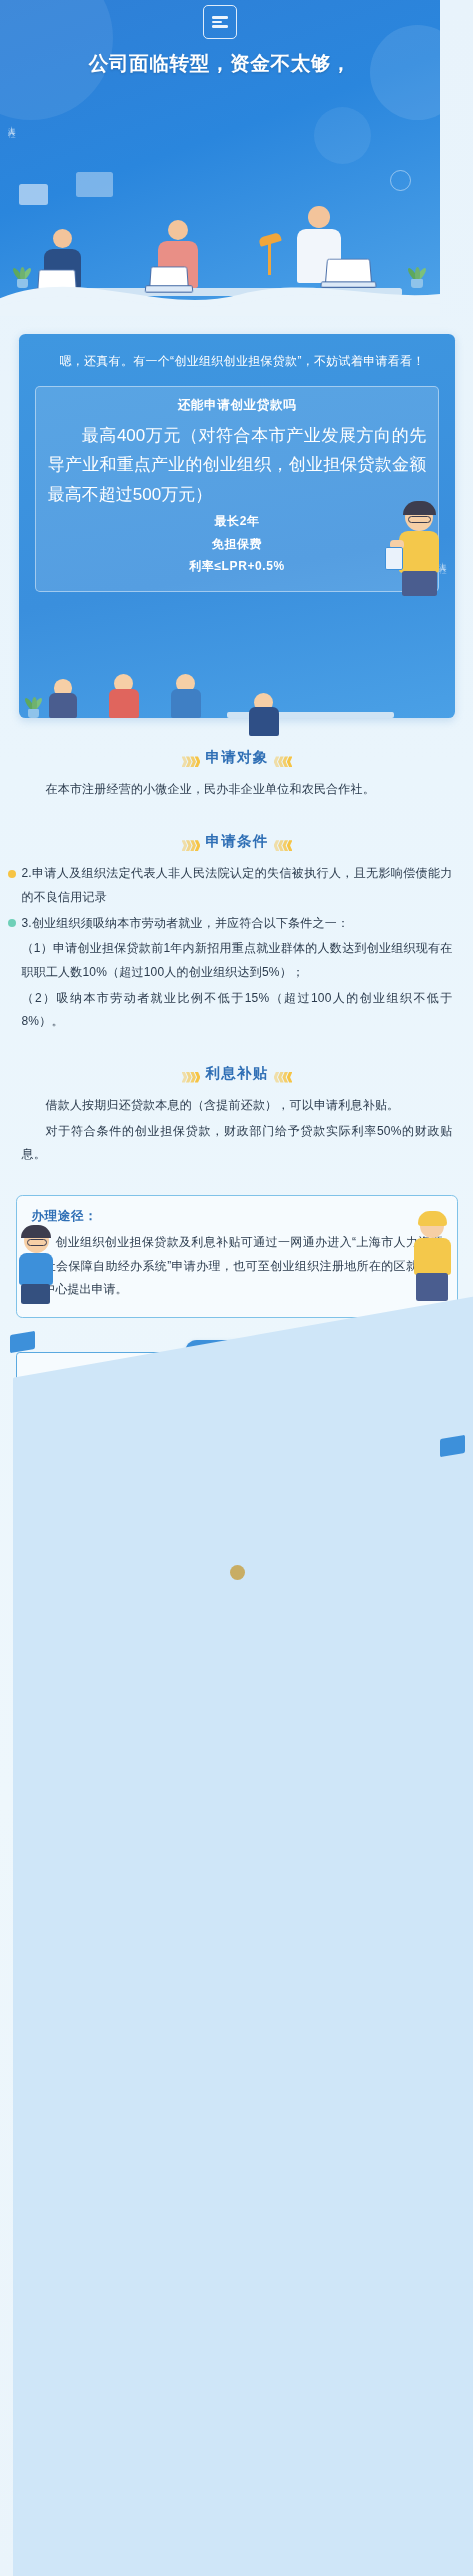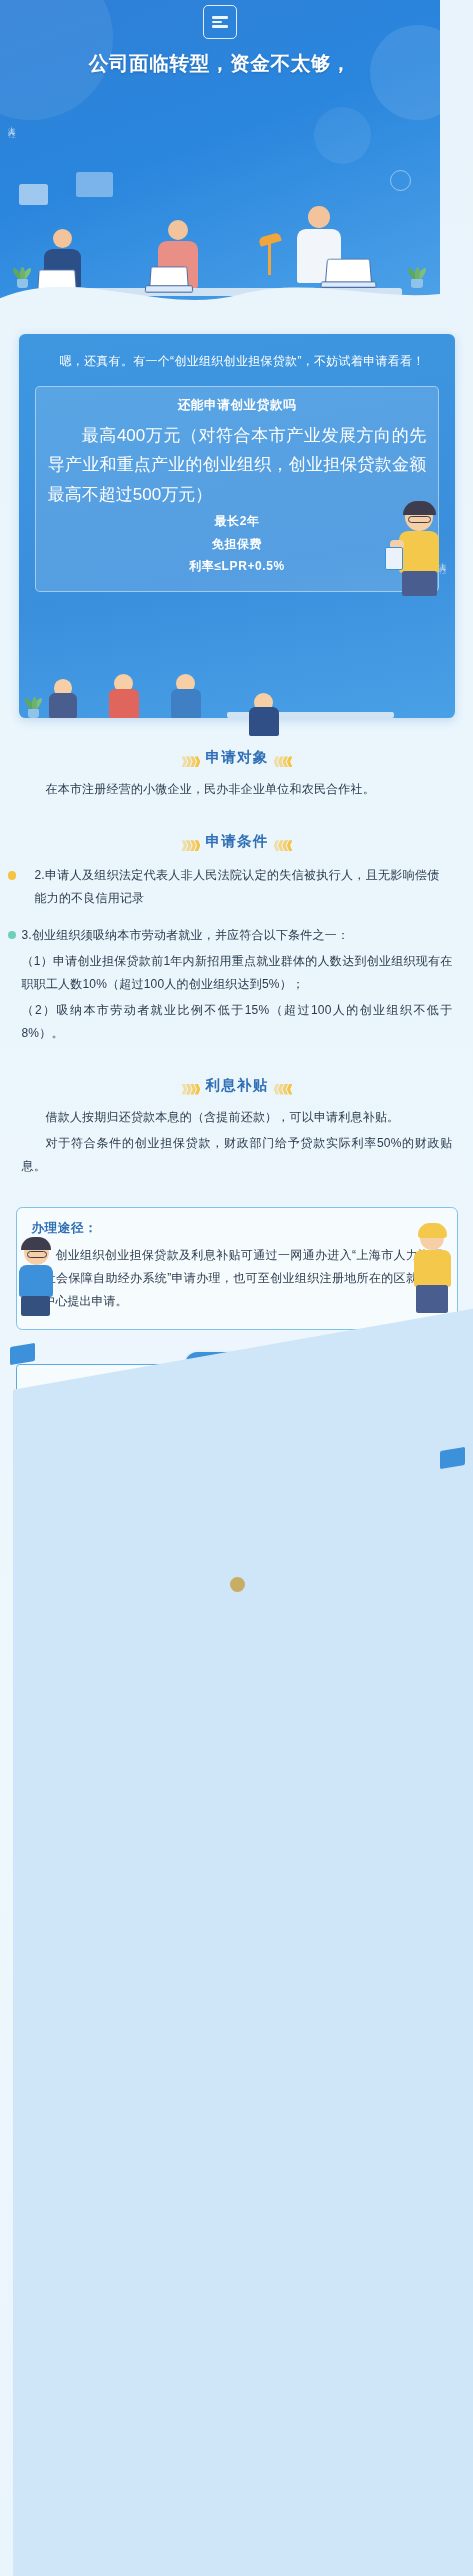--- a/index.html
+++ b/index.html
@@ -513,21 +513,21 @@
     <span class="chev rev">
         <i></i>
         <i></i>
         <i></i>
         <i></i>
       </span>
   </div>
 
   <div class="bullet-row">
     <span class="dot y"></span>
-    <p class="para noindent" style="margin:13px;">2.申请人及组织法定代表人非人民法院认定的失信被执行人，且无影响偿债能力的不良信用记录</p>
+    <p class="para noindent" style="margin:0;">2.申请人及组织法定代表人非人民法院认定的失信被执行人，且无影响偿债能力的不良信用记录</p>
   </div>
   <div class="bullet-row">
     <span class="dot g"></span>
     <p class="para noindent" style="margin:0;">3.创业组织须吸纳本市劳动者就业，并应符合以下条件之一：</p>
   </div>
   <p class="para sub">（1）申请创业担保贷款前1年内新招用重点就业群体的人数达到创业组织现有在职职工人数10%（超过100人的创业组织达到5%）；</p>
   <p class="para sub">（2）吸纳本市劳动者就业比例不低于15%（超过100人的创业组织不低于8%）。</p>
 
   <div class="sec-head">
     <span class="chev">

